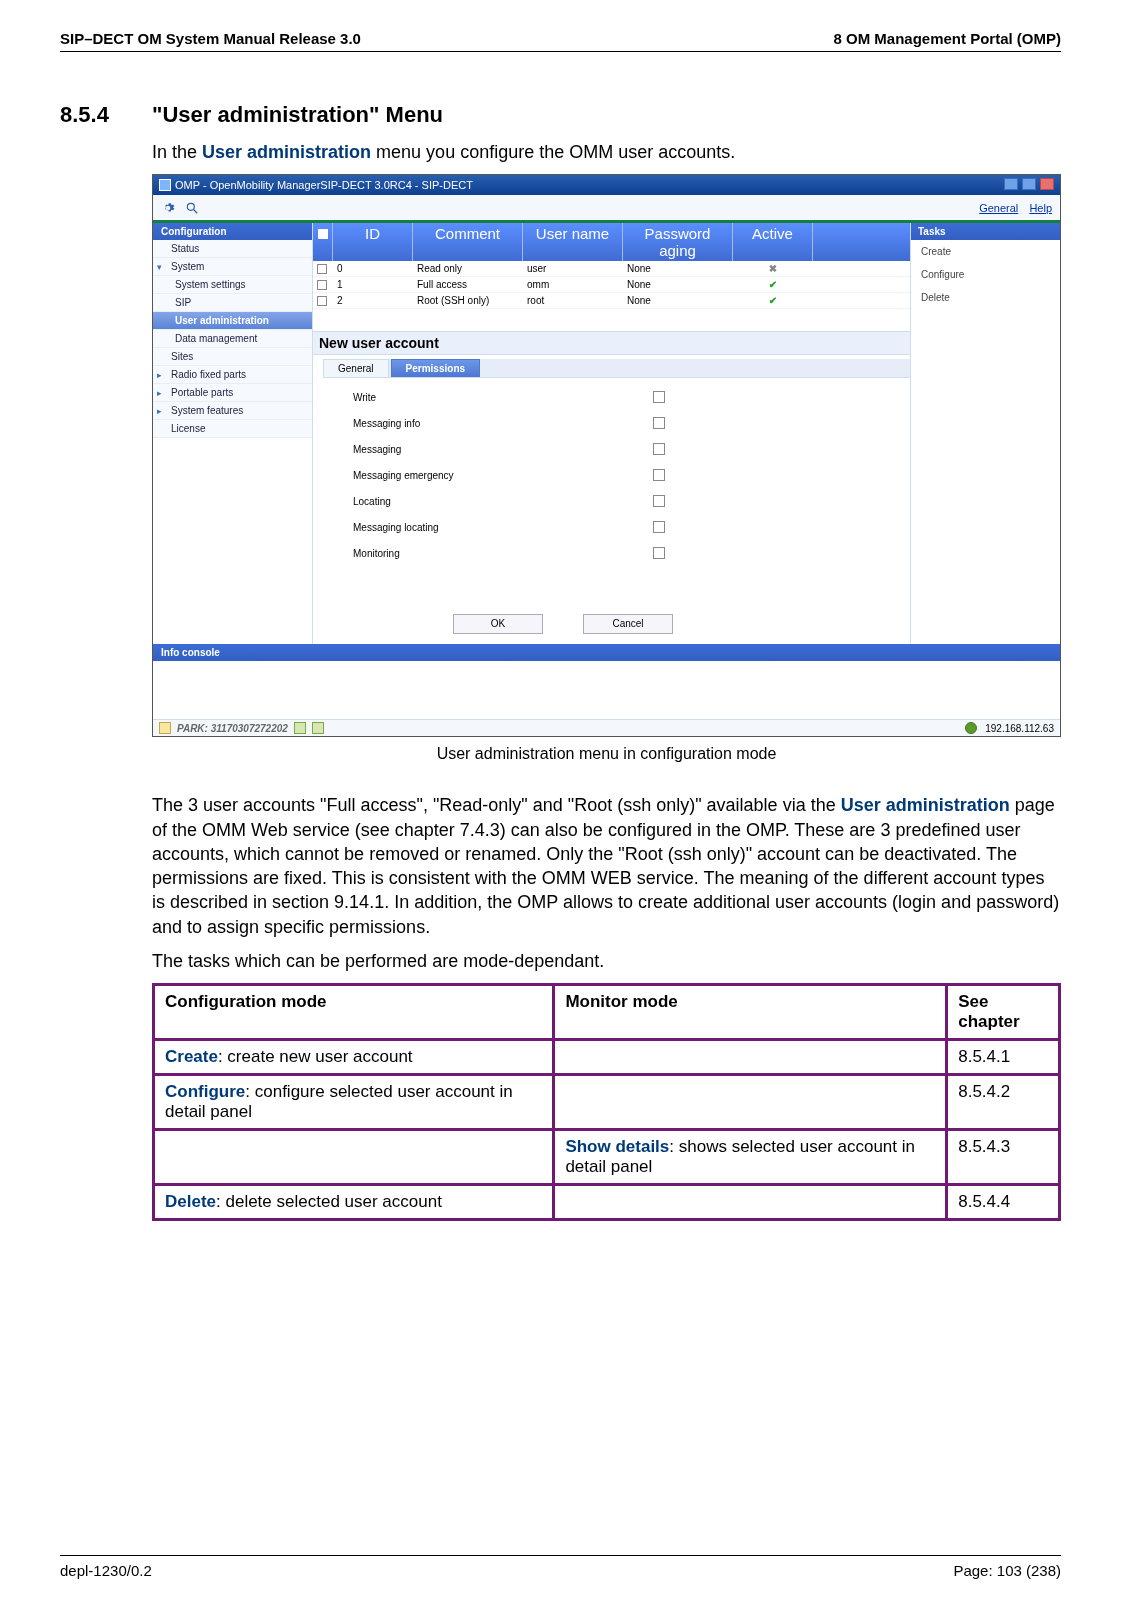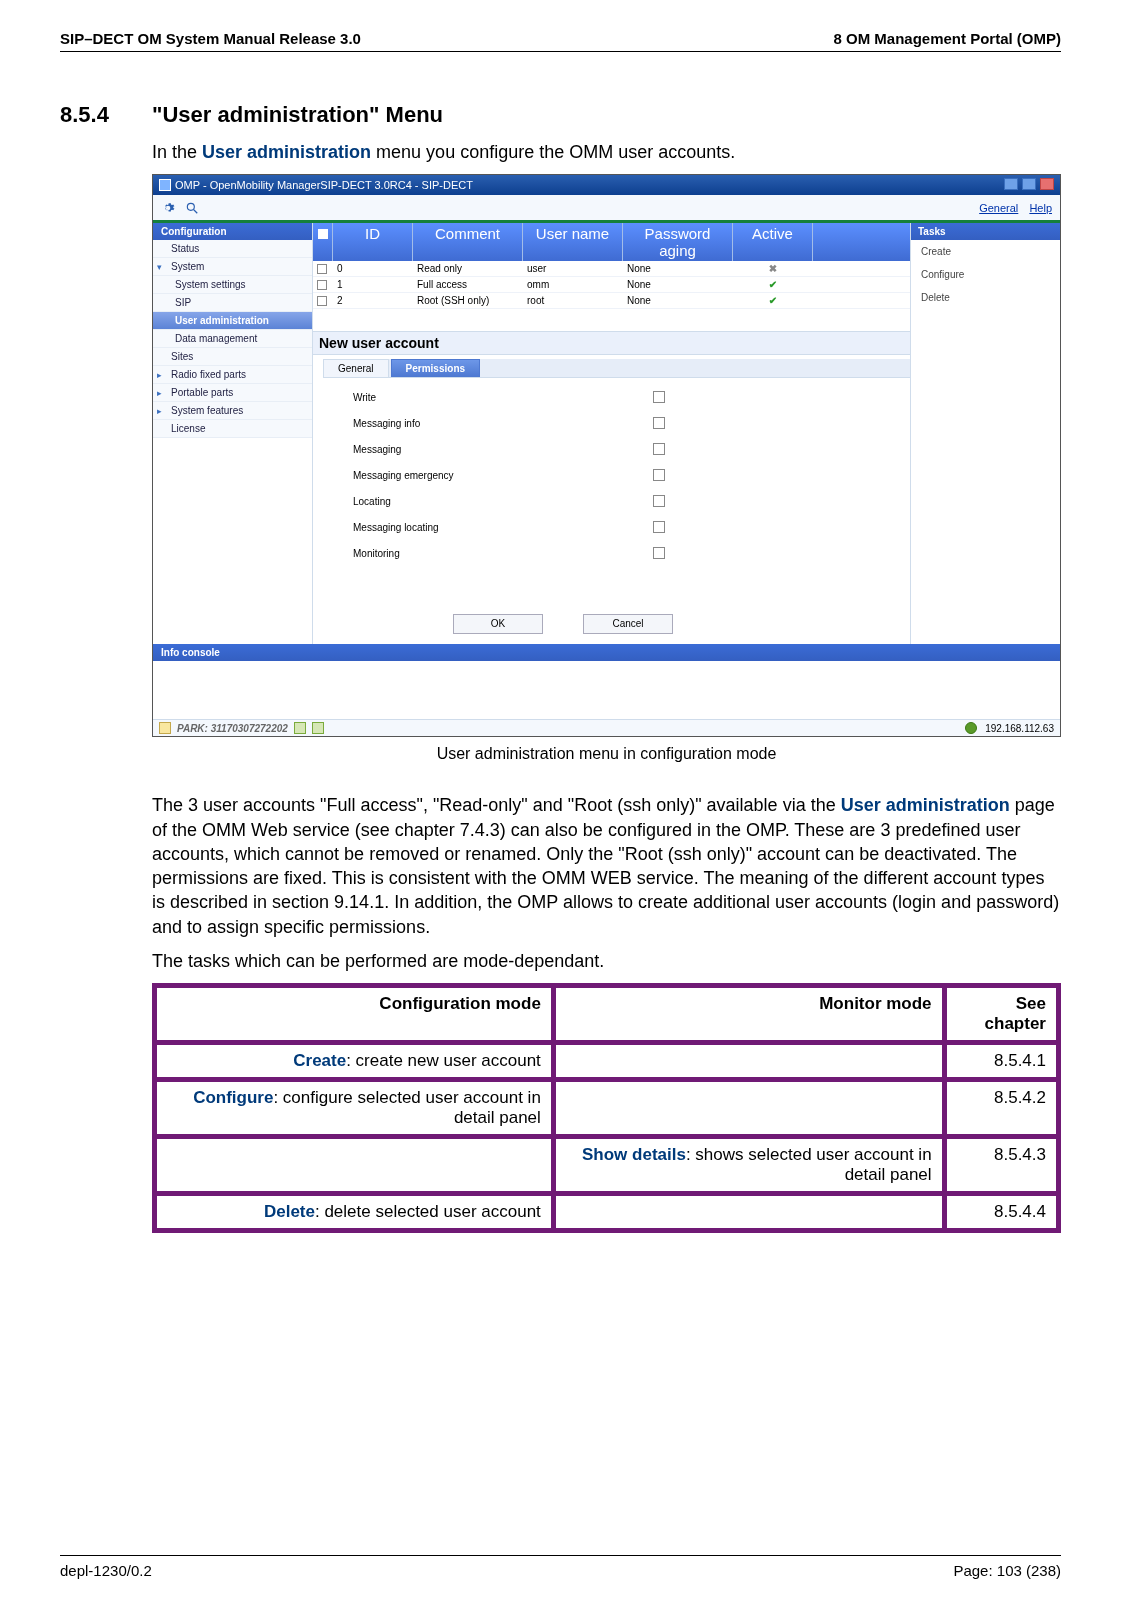--- a/index.html
+++ b/index.html
@@ -100,21 +100,21 @@
     .status-bar { display:flex; justify-content:space-between; align-items:center; border-top:1px solid #cfdceb; background:#f4f8fd; padding:2px 6px; font-size:10px; }
     .status-left { display:flex; gap:6px; align-items:center; }
     .status-right { display:flex; gap:8px; align-items:flex-end; }
     .sicon { width:12px; height:12px; border:1px solid #c4a84c; background:#f9e7a0; }
     .park { color:#666; font-style:italic; font-weight:bold; }
     .plug { width:12px; height:12px; border-radius:50%; background:#5a9a2a; border:1px solid #3d7a14; }
     .fig-caption { text-align:center; font-size:16px; margin-left:92px; margin-bottom:30px; }
     
     table.tasks-table { margin-left:92px; width: calc(100% - 92px); border-collapse: collapse; font-size:17px; }
     table.tasks-table th, table.tasks-table td {
-      border:5px solid #701a75; padding:6px 10px; text-align:right; vertical-align:top;
+      border:3px solid #701a75; padding:6px 10px; text-align:left; vertical-align:top;
     }
     table.tasks-table th { font-weight:bold; }
     .task-keyword { font-weight:bold; color:#003a7a; }
     .footer {
       position:absolute; left:60px; right:60px; bottom:30px;
       border-top:1px solid #000; padding-top:6px;
       display:flex; justify-content:space-between; font-size:15px;
     }
   </style>
 </head>

